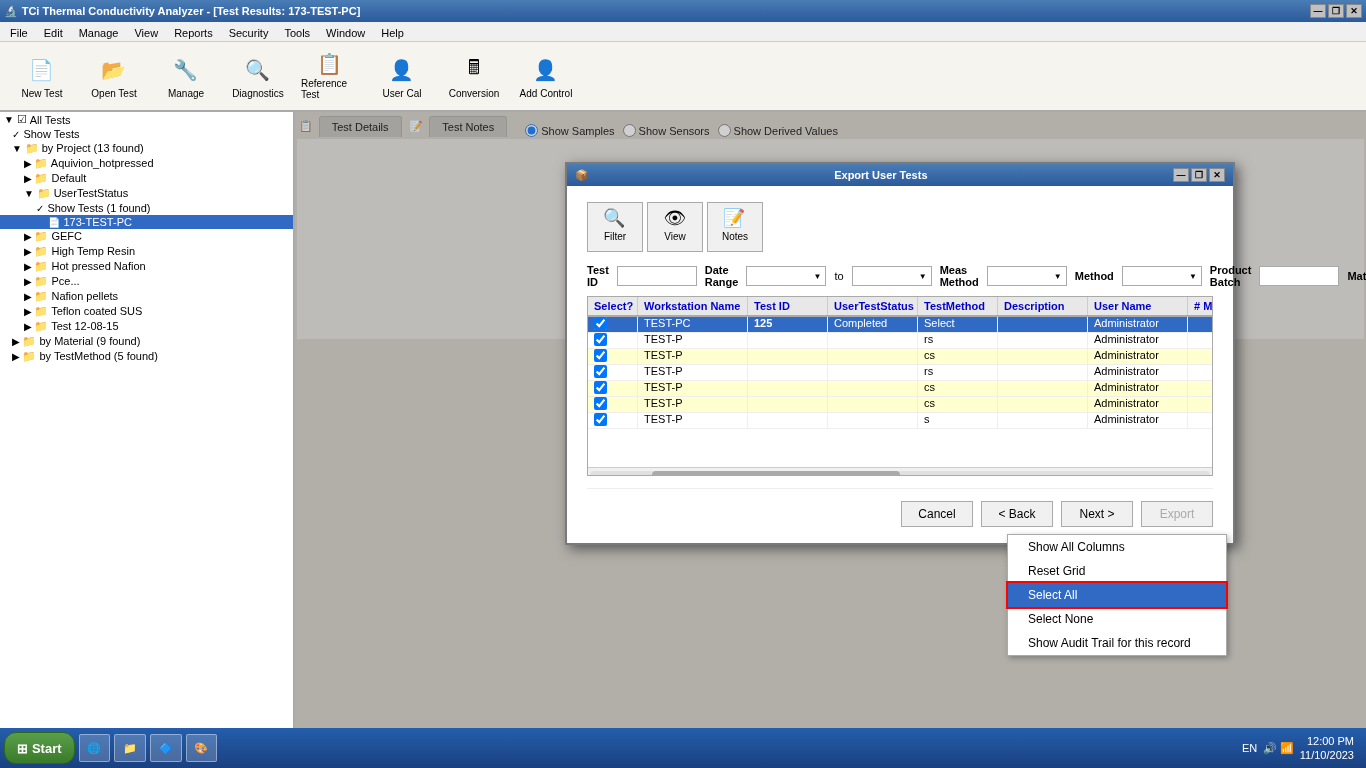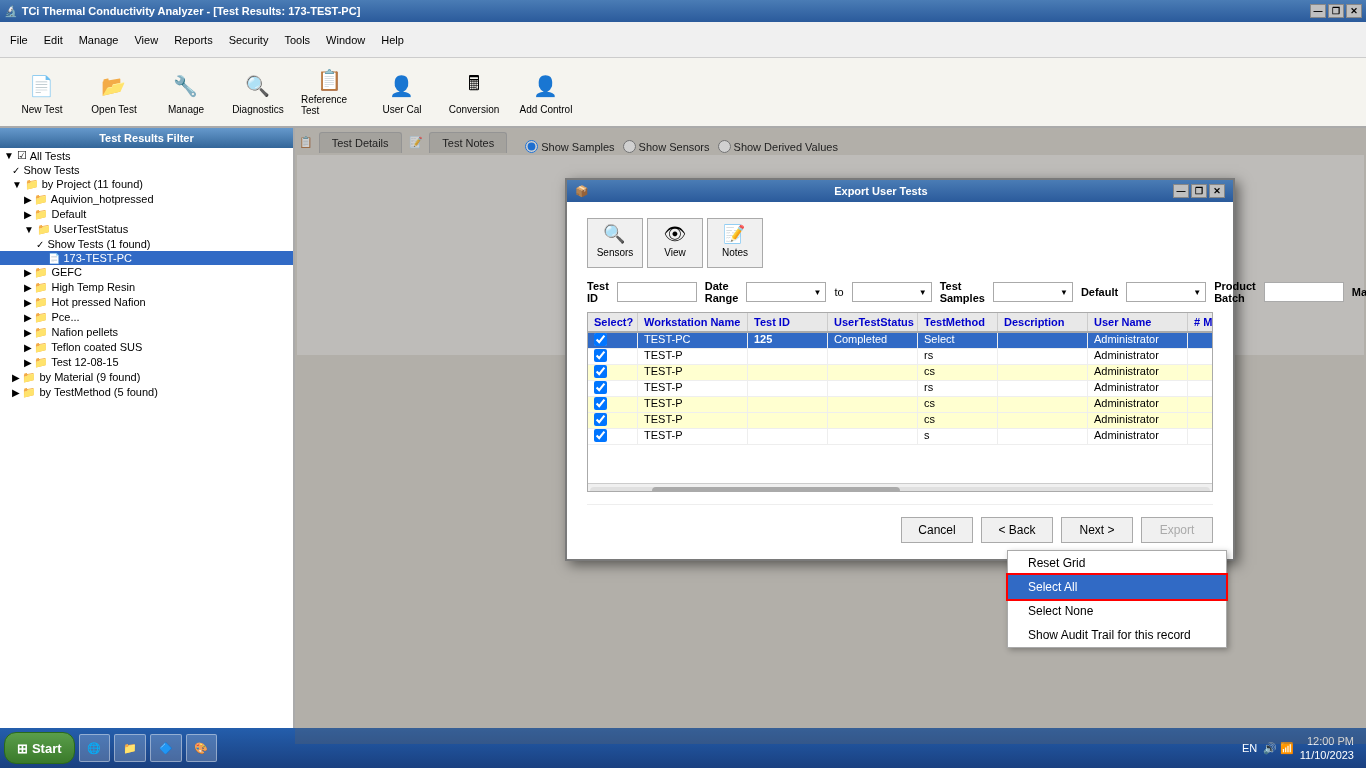--- a/index.html
+++ b/index.html
@@ -21,23 +21,23 @@
     .title-bar-controls { display: flex; gap: 2px; }
     .title-btn {
       width: 16px; height: 14px; background: #c0c0c0; border: 1px solid #888;
       display: flex; align-items: center; justify-content: center;
       font-size: 9px; cursor: pointer; color: #000;
     }
 
     
     .menu-bar {
       background: #f0f0f0;
-      height: 36px;
+      height: 20px;
       display: flex;
-      align-items: center;
+      align-items: flex-end;
       padding: 0 4px;
       border-bottom: 1px solid #ccc;
       font-size: 11px;
       gap: 4px;
     }
     .menu-item { padding: 2px 6px; cursor: pointer; }
 
     
     .toolbar {
       background: #f5f4ef;
@@ -337,34 +337,33 @@
   </div>
   <div class="tool-btn">
     <div class="tool-icon">👤</div>
     <span>Add Control</span>
   </div>
 </div>
 
 <div class="main-area" style="position:relative; height: calc(768px - 22px - 20px - 70px - 40px);">
 
   <div class="sidebar">
-    <div class="sidebar-header">Test Results Filter</div>
 
     <div class="tree-item indent0">
       <span class="tree-icon">▼</span>
       <span>☑</span>
       <span style="margin-left:3px;">All Tests</span>
     </div>
     <div class="tree-item indent1">
       <span class="tree-icon">✓</span>
       <span>Show Tests</span>
     </div>
     <div class="tree-item indent1">
       <span class="tree-icon">▼</span>
-      <span>📁 by Project (11 found)</span>
+      <span>📁 by Project (13 found)</span>
     </div>
     <div class="tree-item indent2">
       <span class="tree-icon">▶</span>
       <span>📁 Aquivion_hotpressed</span>
     </div>
     <div class="tree-item indent2">
       <span class="tree-icon">▶</span>
       <span>📁 Default</span>
     </div>
     <div class="tree-item indent2">
@@ -453,42 +452,42 @@
           <div class="title-btn">❐</div>
           <div class="title-btn">✕</div>
         </div>
       </div>
 
       <div class="dialog-body">
 
         <div class="dialog-toolbar">
           <div class="dialog-tool-btn">
             <span style="font-size:18px;">🔍</span>
-            <span>Sensors</span>
+            <span>Filter</span>
           </div>
           <div class="dialog-tool-btn">
             <span style="font-size:18px;">👁</span>
             <span>View</span>
           </div>
           <div class="dialog-tool-btn">
             <span style="font-size:18px;">📝</span>
             <span>Notes</span>
           </div>
         </div>
 
         <div class="filter-row">
           <span class="filter-label">Test ID</span>
           <input class="filter-input" style="width: 80px;">
           <span class="filter-label">Date Range</span>
           <div class="filter-dropdown" style="width:110px;"></div>
           <span>to</span>
           <div class="filter-dropdown" style="width:110px;"></div>
-          <span class="filter-label">Test Samples</span>
+          <span class="filter-label">Meas Method</span>
           <div class="filter-dropdown" style="width:100px;"></div>
-          <span class="filter-label">Default</span>
+          <span class="filter-label">Method</span>
           <div class="filter-dropdown" style="width:80px;"></div>
           <span class="filter-label">Product Batch</span>
           <input class="filter-input" style="width: 80px;">
           <span class="filter-label">Material</span>
         </div>
 
         <div class="grid-container">
           <div class="grid-header">
             <div class="grid-header-cell" style="min-width:50px;">Select?</div>
             <div class="grid-header-cell" style="min-width:110px;">Workstation Name</div>
@@ -580,20 +579,21 @@
           </div>
 
           <div class="h-scrollbar">
             <div class="h-scroll-track">
               <div class="h-scroll-thumb"></div>
             </div>
           </div>
         </div>
 
         <div class="context-menu">
+          <div class="ctx-item">Show All Columns</div>
           <div class="ctx-item">Reset Grid</div>
           <div class="ctx-item highlighted">Select All</div>
           <div class="ctx-item">Select None</div>
           <div class="ctx-item">Show Audit Trail for this record</div>
         </div>
 
         <div class="dialog-buttons">
           <button class="dlg-btn">Cancel</button>
           <button class="dlg-btn">&lt; Back</button>
           <button class="dlg-btn primary">Next &gt;</button>

